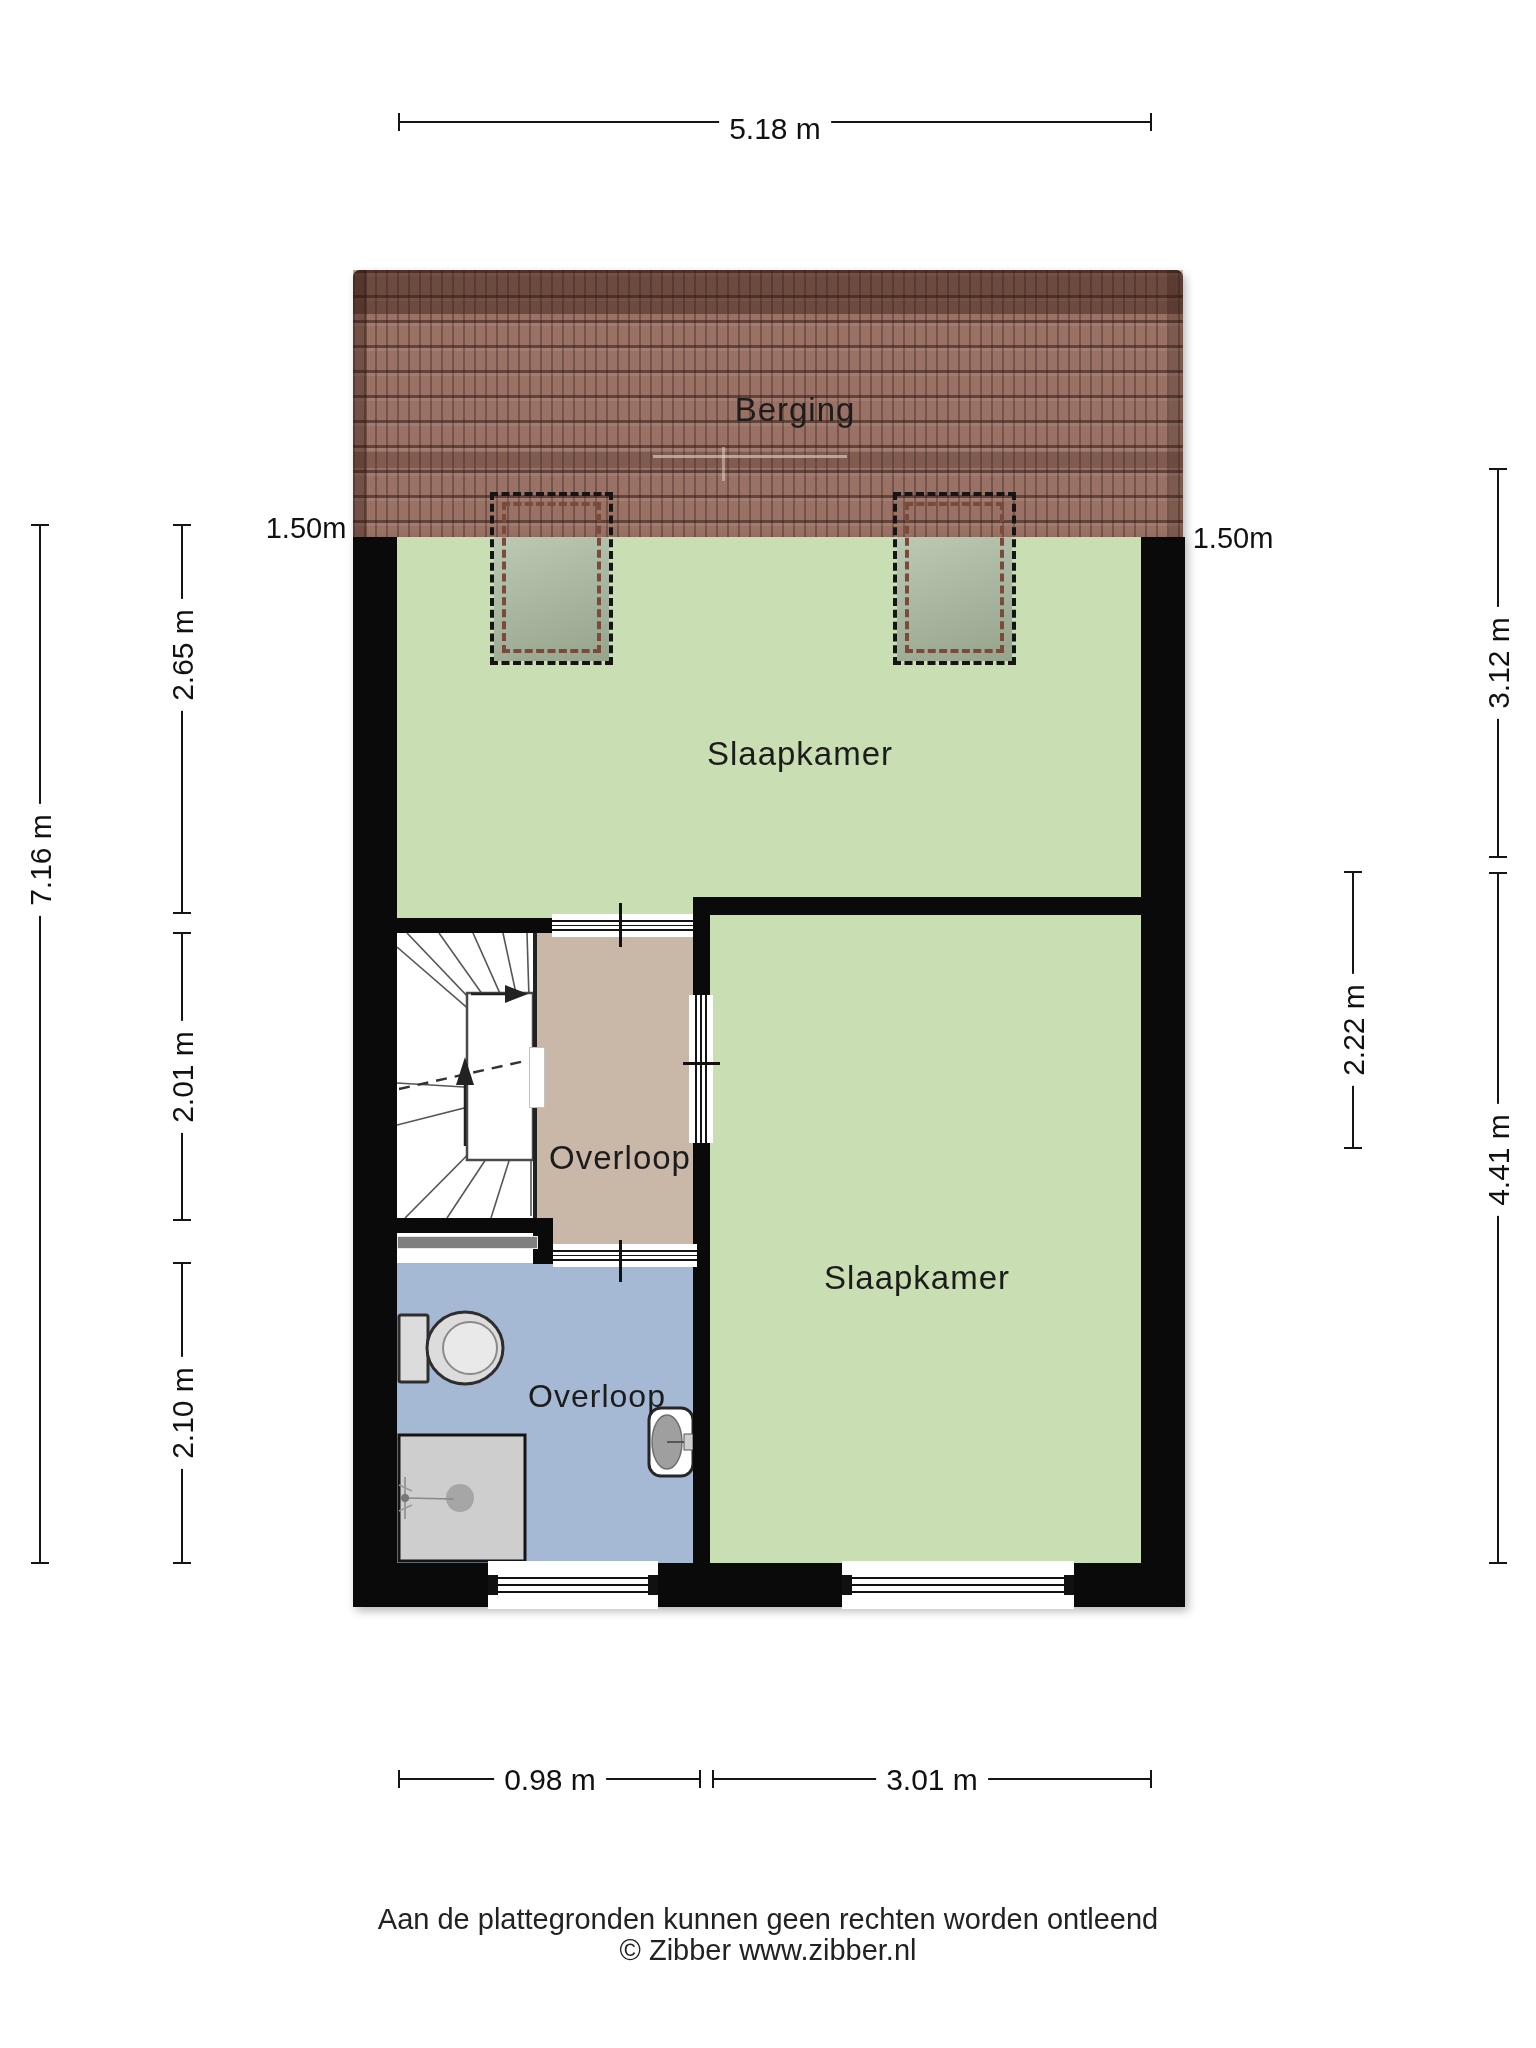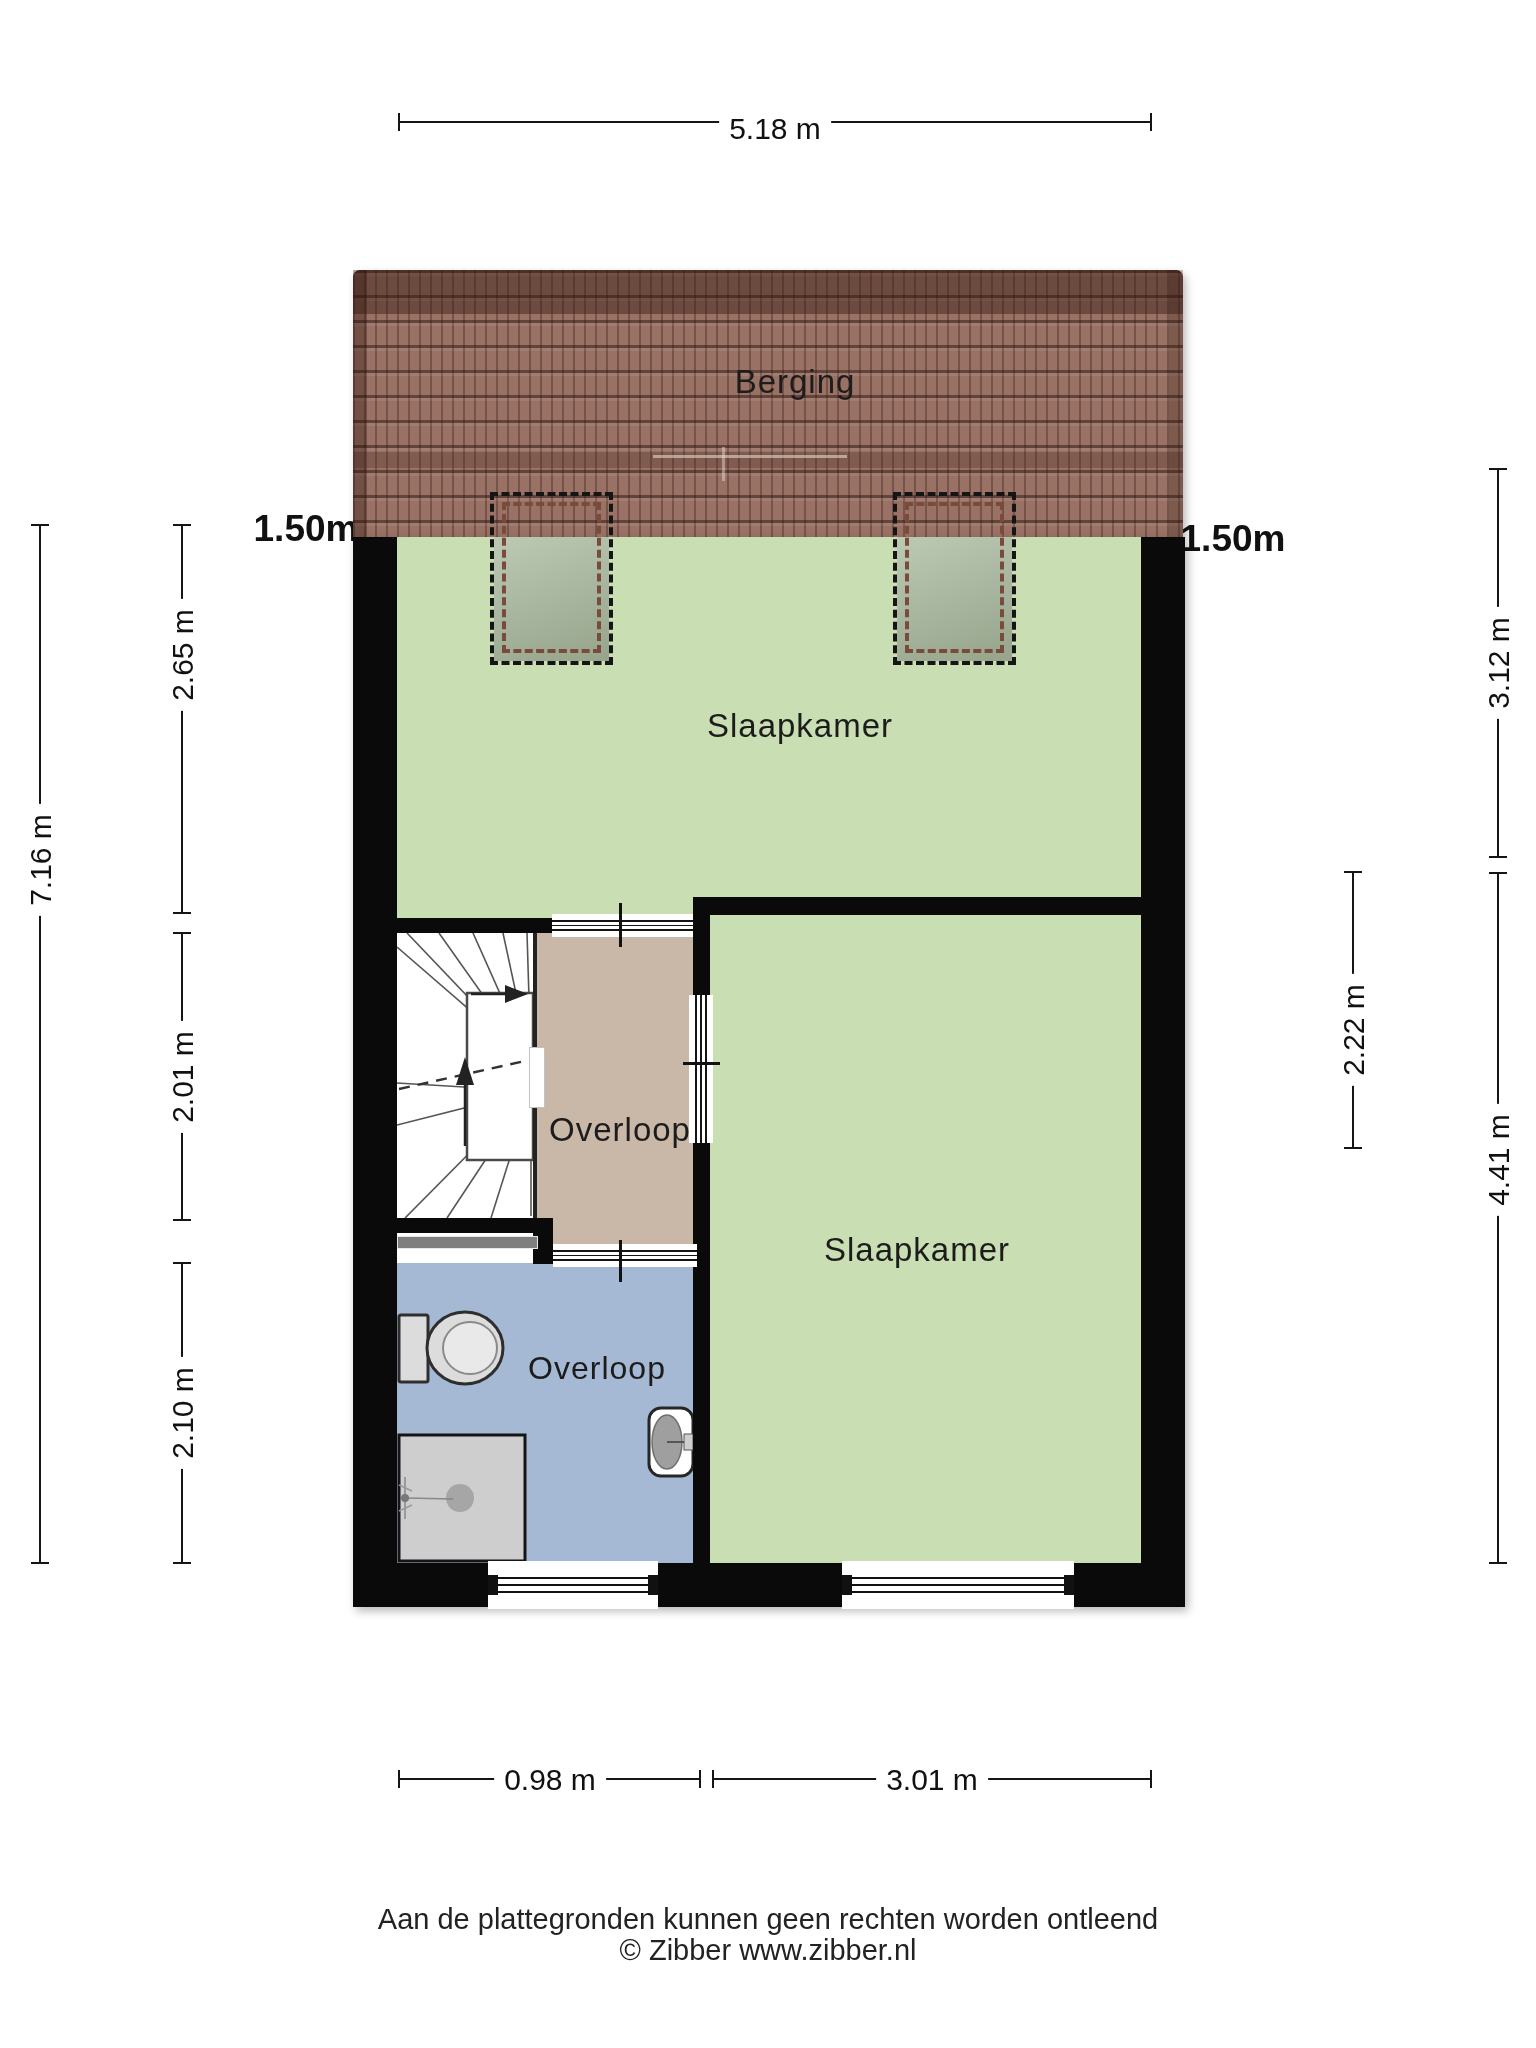--- a/index.html
+++ b/index.html
@@ -11,24 +11,24 @@
   
   .dim-h{position:absolute;height:2px;background:#151515;}
   .dim-h::before,.dim-h::after{content:"";position:absolute;top:-8px;width:2px;height:18px;background:#151515;}
   .dim-h::before{left:-1px}.dim-h::after{right:-1px}
   .dim-v{position:absolute;width:2px;background:#151515;}
   .dim-v::before,.dim-v::after{content:"";position:absolute;left:-8px;height:2px;width:18px;background:#151515;}
   .dim-v::before{top:-1px}.dim-v::after{bottom:-1px}
   .dim-label{position:absolute;font-size:30px;color:#111;background:#fff;padding:0 10px;white-space:nowrap;
              transform:translate(-50%,-50%);line-height:1.1;}
   .dim-label.v{transform:translate(-50%,-50%) rotate(-90deg);}
-  .dim-label.knee{background:transparent;padding:0;font-size:37px;font-weight:bold;}
+  .dim-label.knee{background:transparent;padding:0;font-size:29px;}
   
   .room-label{position:absolute;font-size:33px;color:#1c1c1c;transform:translate(-50%,-50%);
-              white-space:nowrap;letter-spacing:1px;}
+              white-space:nowrap;letter-spacing:1px;margin-top:28px;}
   
   .roof{position:absolute;left:353px;top:270px;width:830px;height:267px;background-color:#9a7265;
         border-radius:7px 7px 0 0;box-shadow:3px 4px 9px rgba(0,0,0,.28);
         background-image:
           repeating-linear-gradient(180deg, rgba(44,22,16,.5) 0 3px, rgba(255,255,255,.07) 3px 6px, rgba(44,22,16,0) 6px 25px),
           repeating-linear-gradient(90deg, rgba(44,22,16,.33) 0 2px, rgba(44,22,16,0) 2px 11px);}
   .roof .band-top{position:absolute;left:0;top:0;width:100%;height:44px;background:rgba(56,26,18,.45);border-radius:7px 7px 0 0;}
   .roof .edge-l{position:absolute;left:0;top:0;width:14px;height:100%;background:rgba(40,18,12,.35);}
   .roof .edge-r{position:absolute;right:0;top:0;width:14px;height:100%;background:rgba(40,18,12,.25);}
   .roof .seam{position:absolute;left:0;top:182px;width:100%;height:16px;background:rgba(70,42,32,.30);}

